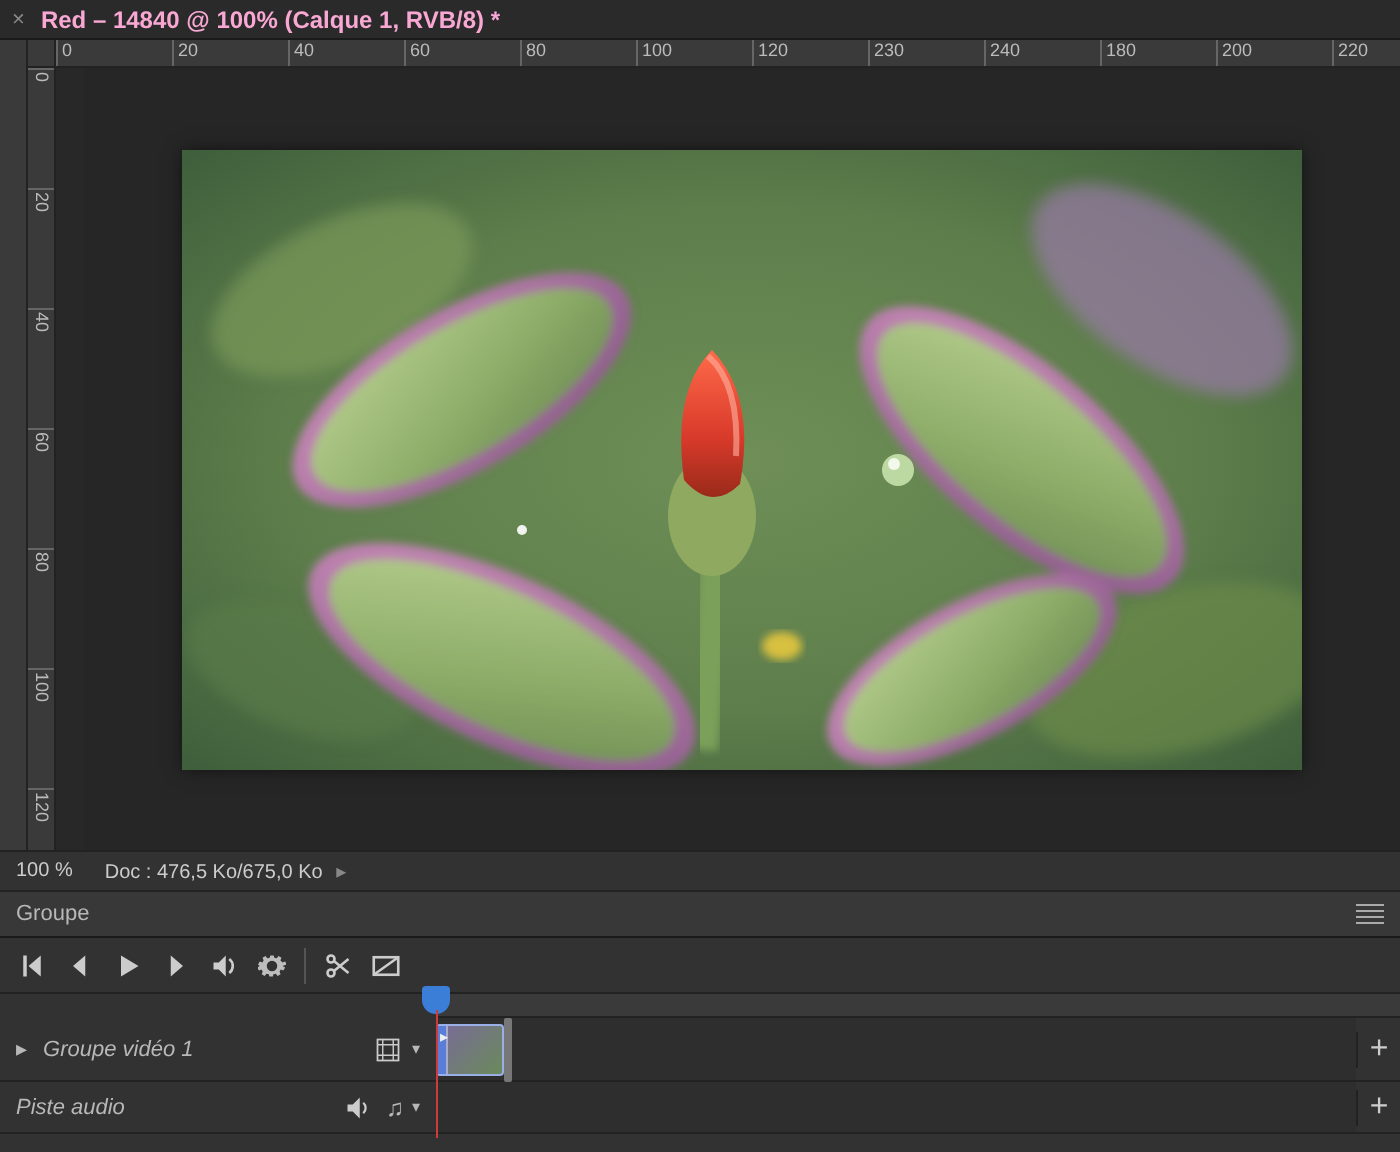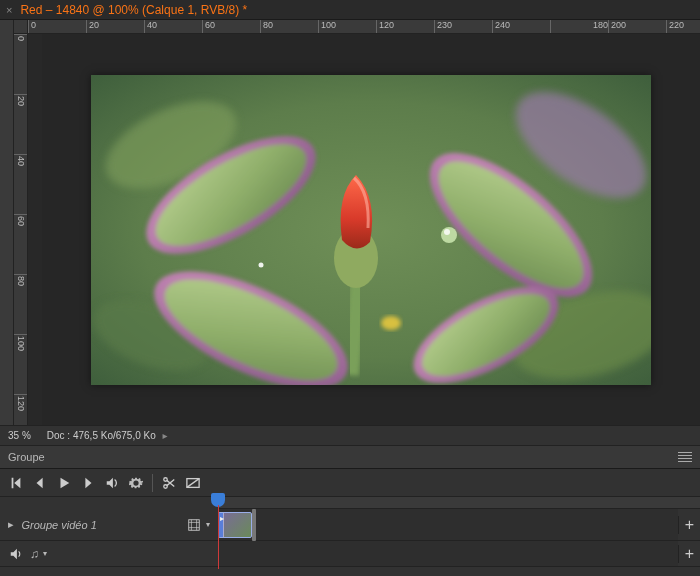--- a/index.html
+++ b/index.html
@@ -1,20 +1,20 @@
 <!DOCTYPE html>
 <html><head>
 <meta charset="utf-8">
 <style>
 * { margin: 0; padding: 0; box-sizing: border-box; font-family: Arial, sans-serif; }
 body { width: 700px; height: 576px; background: #323232; color: #b8b8b8; font-size: 11px; overflow: hidden; }
 
 .tab-bar { height: 20px; background: #2a2a2a; display: flex; align-items: center; padding-left: 6px; border-bottom: 1px solid #1a1a1a; }
 .tab-bar .close { margin-right: 8px; color: #888; }
-.tab-bar .title { color: #f97316; font-weight: normal; font-size: 12px; }
+.tab-bar .title { color: #f9a8d4; font-weight: bold; font-size: 12px; }
 
 .workspace { position: relative; height: 405px; background: #282828; display: flex; }
 .gutter-left { width: 14px; background: #3a3a3a; border-right: 1px solid #222; position: relative; }
 .ruler-corner { position: absolute; top: 0; left: 14px; width: 14px; height: 14px; background: #3a3a3a; border-right: 1px solid #222; border-bottom: 1px solid #222; z-index: 2;}
 .ruler-top { position: absolute; top: 0; left: 28px; right: 0; height: 14px; background: #3a3a3a; border-bottom: 1px solid #222; display: flex; overflow: hidden; z-index: 2;}
 .ruler-top .tick { width: 20px; flex-shrink: 0; font-size: 9px; color: #bbb; border-left: 1px solid #666; padding-left: 2px; line-height: 11px; position: relative; }
 .ruler-left { position: absolute; top: 14px; left: 14px; width: 14px; bottom: 0; background: #3a3a3a; border-right: 1px solid #222; overflow: hidden; z-index: 2;}
 .ruler-left .tick { height: 20px; font-size: 9px; color: #bbb; border-top: 1px solid #666; writing-mode: vertical-rl; text-orientation: mixed; padding-top: 1px; line-height: 13px;}
 .canvas-zone { margin-left: 28px; margin-top: 14px; flex: 1; background: #262626; display: flex; align-items: center; justify-content: center; position: relative;}
 .canvas { width: 560px; height: 310px; background: linear-gradient(135deg, #6b8e5a 0%, #8a7a9a 20%, #c97a9a 35%, #5a7a4a 50%, #d84a3a 52%, #7a9a5a 60%, #a878a8 75%, #5a7a4a 100%); box-shadow: 0 0 8px rgba(0,0,0,.5); position: relative; overflow: hidden;}
@@ -66,21 +66,21 @@
   <div class="ruler-top" id="ruler-top">
       <div class="tick" style="width: 58px;">0</div>
       <div class="tick" style="width: 58px;">20</div>
       <div class="tick" style="width: 58px;">40</div>
       <div class="tick" style="width: 58px;">60</div>
       <div class="tick" style="width: 58px;">80</div>
       <div class="tick" style="width: 58px;">100</div>
       <div class="tick" style="width: 58px;">120</div>
       <div class="tick" style="width: 58px;">230</div>
       <div class="tick" style="width: 58px;">240</div>
-      <div class="tick" style="width: 58px; text-align: right;">180</div>
+      <div class="tick" style="width: 58px;">180</div>
       <div class="tick" style="width: 58px;">200</div>
       <div class="tick" style="width: 58px;">220</div>
     </div>
   <div class="ruler-left" id="ruler-left">
       <div class="tick" style="height: 60px;">0</div>
       <div class="tick" style="height: 60px;">20</div>
       <div class="tick" style="height: 60px;">40</div>
       <div class="tick" style="height: 60px;">60</div>
       <div class="tick" style="height: 60px;">80</div>
       <div class="tick" style="height: 60px;">100</div>
@@ -154,21 +154,21 @@
 
         <circle cx="358" cy="160" r="8" fill="#cde8b0" opacity="0.85"></circle>
         <circle cx="356" cy="157" r="3" fill="#ffffff" opacity="0.8"></circle>
         <circle cx="170" cy="190" r="2.5" fill="#ffffff" opacity="0.9"></circle>
       </svg>
     </div>
   </div>
 </div>
 
 <div class="statusbar">
-  <span>35 %</span>
+  <span>100 %</span>
   <span>
     <span>Doc : 476,5 Ko/675,0 Ko</span>
     <span class="chev">▸</span>
   </span>
 </div>
 
 <div class="panel-header">
   <span>Groupe</span>
   <span class="menu">
       <span></span>
@@ -251,20 +251,21 @@
         <span class="in-mark"></span>
         <span class="corner">▸</span>
         <span class="out-mark"></span>
       </div>
     </div>
     <div class="add">+</div>
   </div>
 
   <div class="track" style="height:26px">
     <div class="track-header">
+      <span class="label">Piste audio</span>
       <span class="right">
         <span class="btn">
             <svg viewBox="0 0 16 16">
               <path d="M2 6h3l4-4v12l-4-4H2z"></path>
               <path d="M11 5a4 4 0 010 6" fill="none" stroke="#ccc" stroke-width="1.3"></path>
             </svg>
           </span>
         <span class="music-icon">♫</span>
         <span class="chev-down">▾</span>
       </span>

